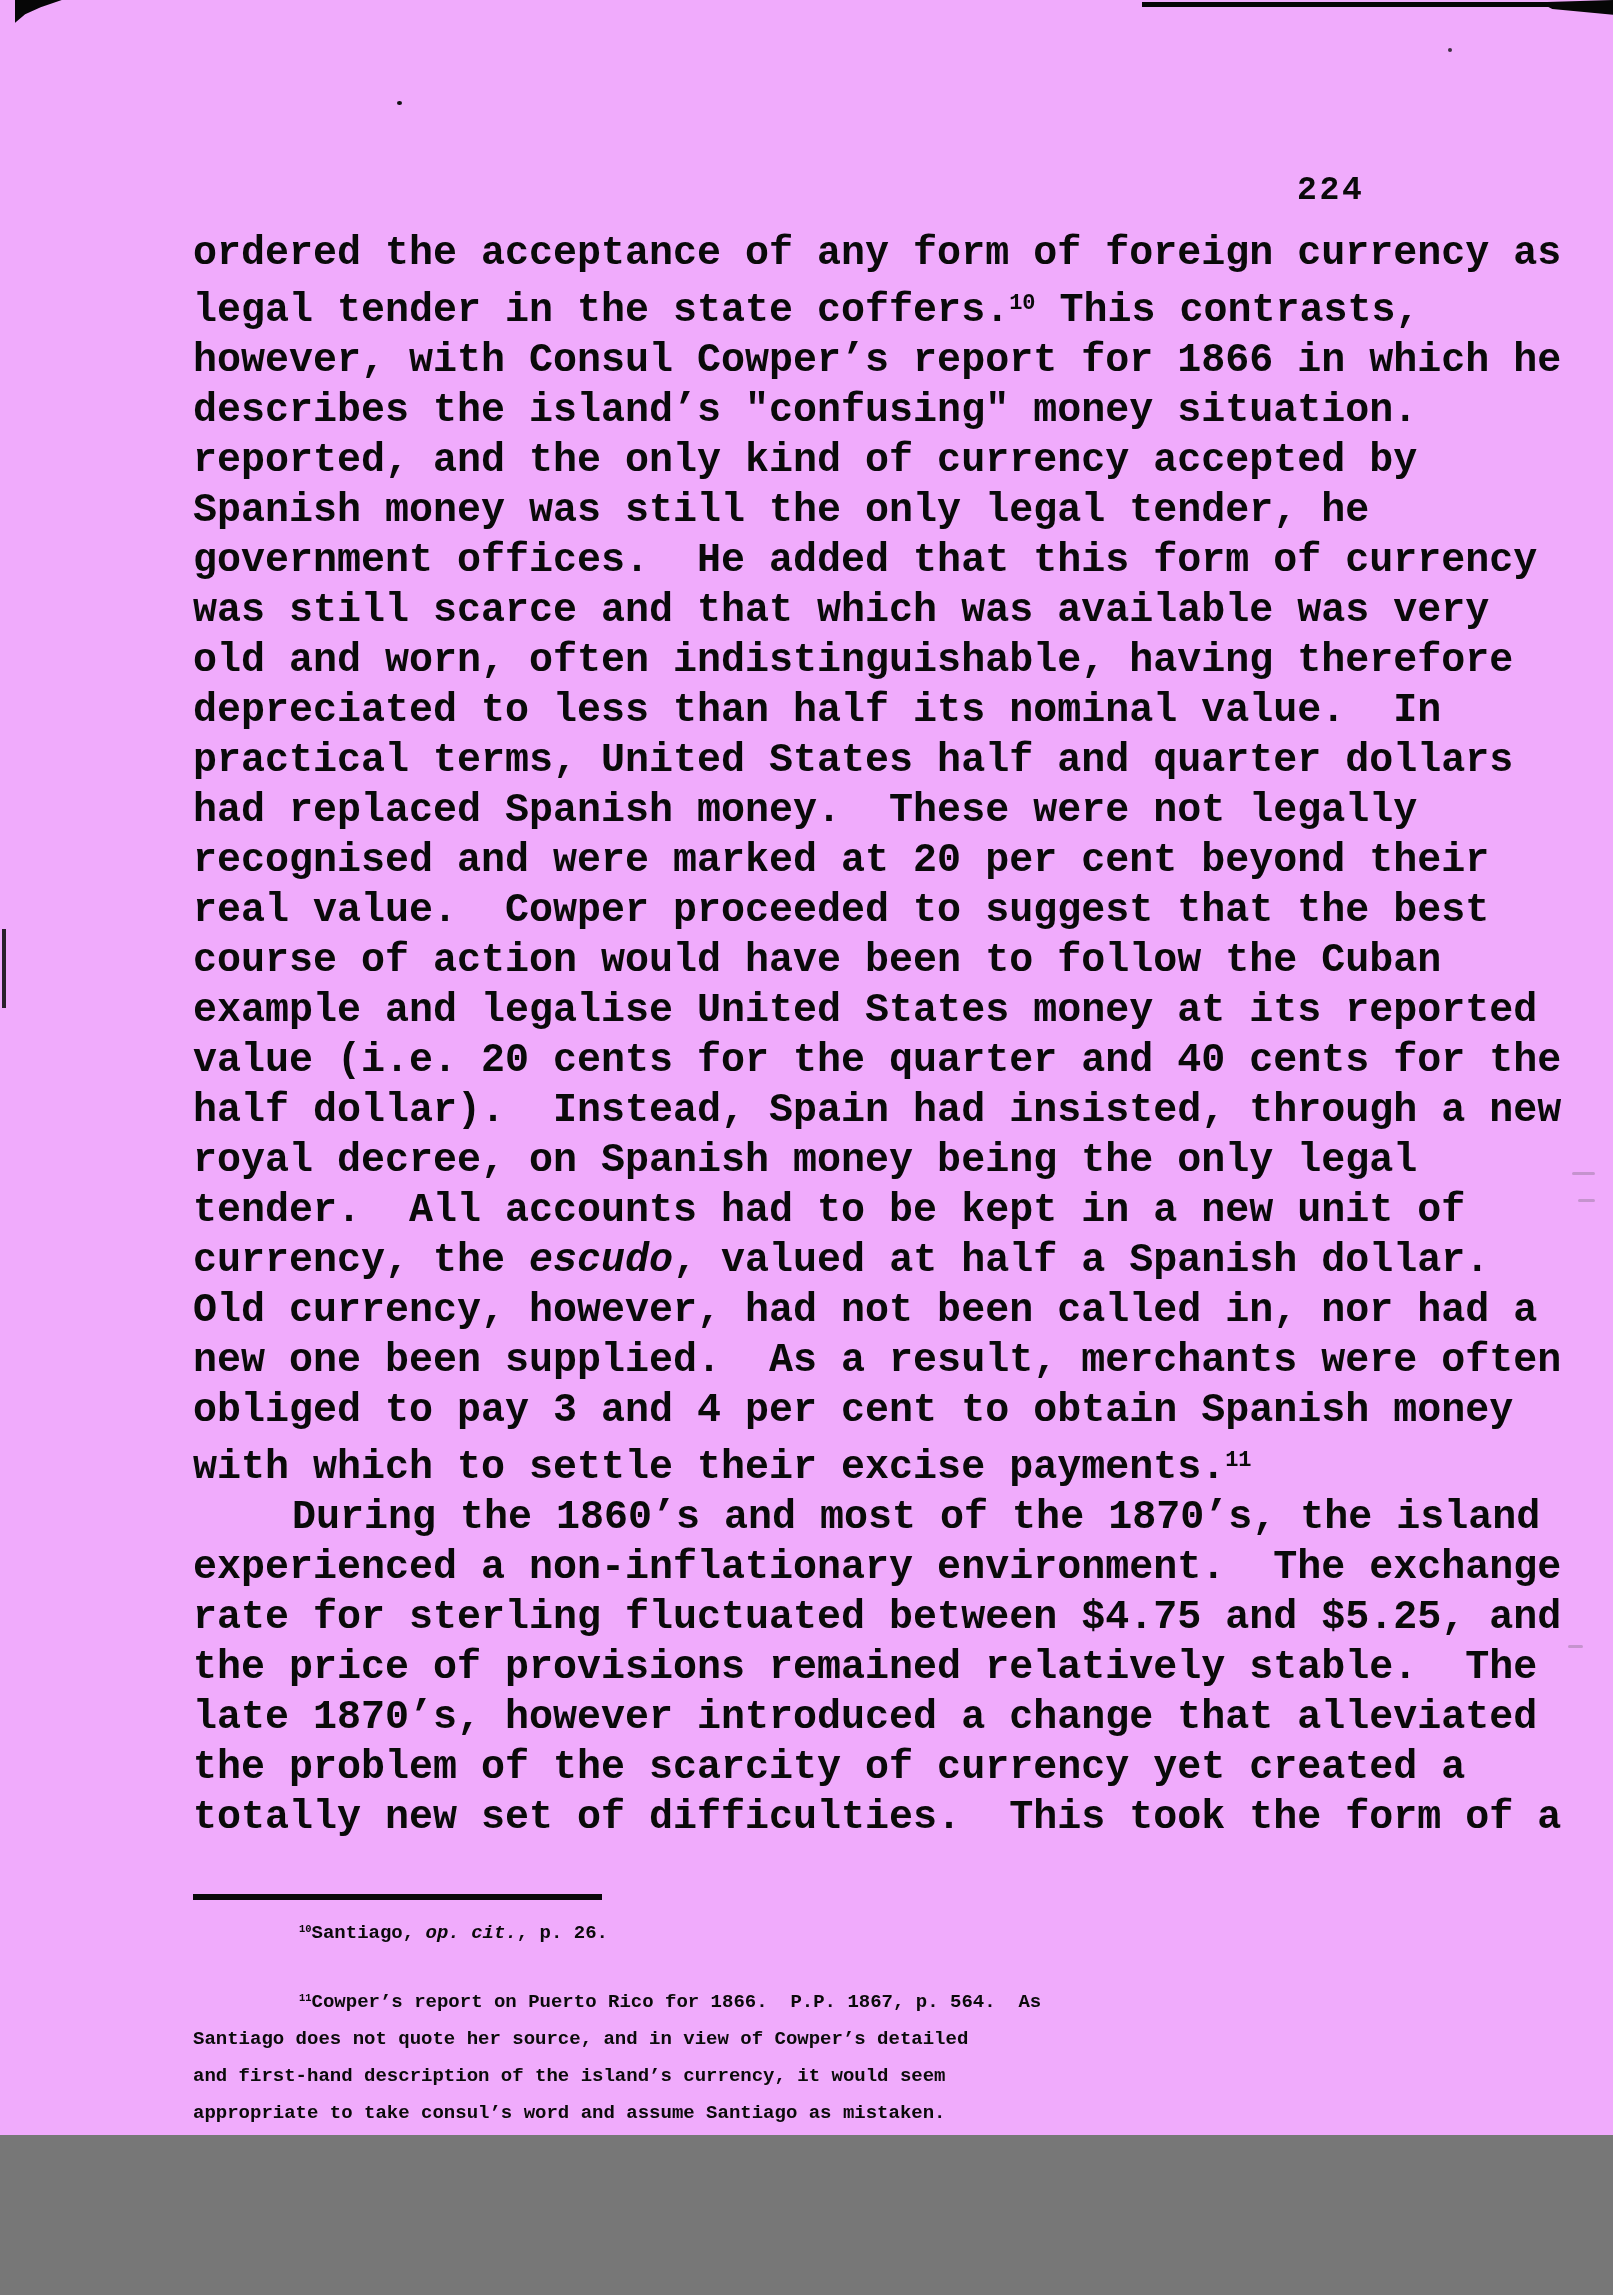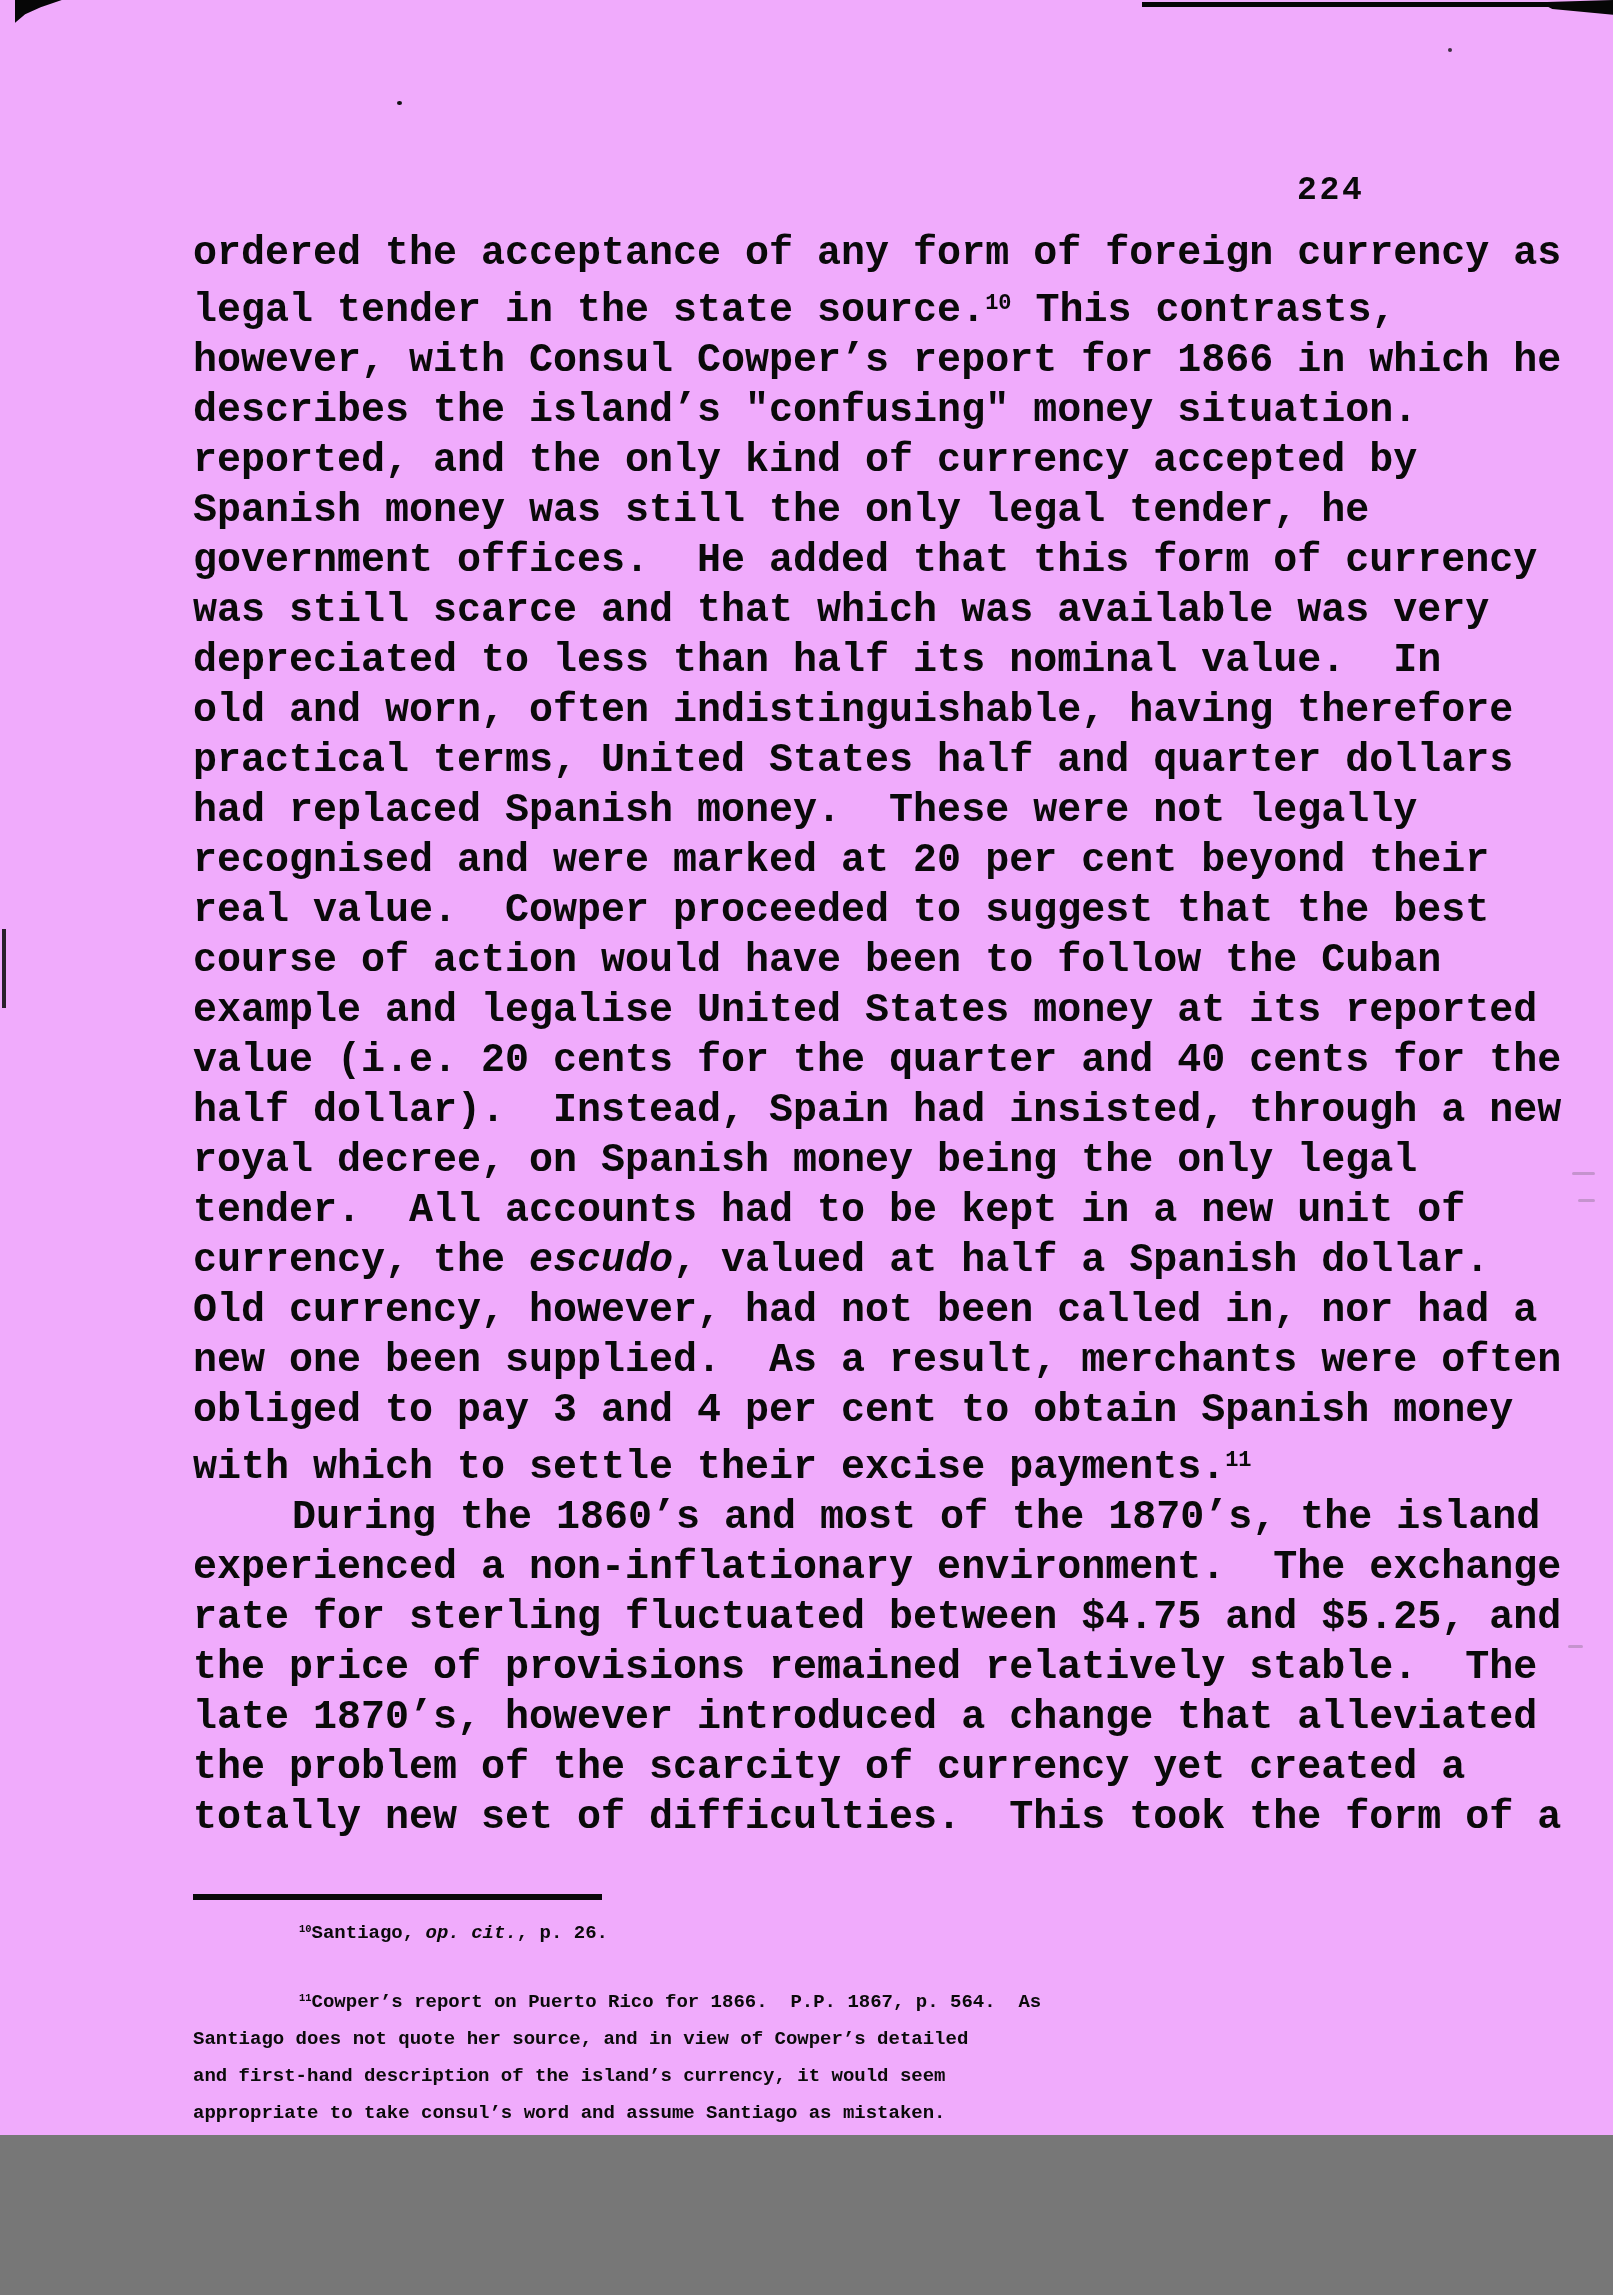--- a/index.html
+++ b/index.html
@@ -64,29 +64,29 @@
   <div class="speck s2"></div>
   <div class="speck s3"></div>
   <div class="smudge m1"></div>
   <div class="smudge m2"></div>
   <div class="smudge m3"></div>
 
   <div class="page-number">224</div>
 
   <div class="textblock body-text">
       <div class="tline"><span>ordered the acceptance of any form of foreign currency as</span></div>
-      <div class="tline"><span>legal tender in the state source.</span><span class="sup">10</span><span> This contrasts,</span></div>
+      <div class="tline"><span>legal tender in the state coffers.</span><span class="sup">10</span><span> This contrasts,</span></div>
       <div class="tline"><span>however, with Consul Cowper’s report for 1866 in which he</span></div>
       <div class="tline"><span>describes the island’s "confusing" money situation.</span></div>
       <div class="tline"><span>reported, and the only kind of currency accepted by</span></div>
       <div class="tline"><span>Spanish money was still the only legal tender, he</span></div>
       <div class="tline"><span>government offices.  He added that this form of currency</span></div>
       <div class="tline"><span>was still scarce and that which was available was very</span></div>
+      <div class="tline"><span>old and worn, often indistinguishable, having therefore</span></div>
       <div class="tline"><span>depreciated to less than half its nominal value.  In</span></div>
-      <div class="tline"><span>old and worn, often indistinguishable, having therefore</span></div>
       <div class="tline"><span>practical terms, United States half and quarter dollars</span></div>
       <div class="tline"><span>had replaced Spanish money.  These were not legally</span></div>
       <div class="tline"><span>recognised and were marked at 20 per cent beyond their</span></div>
       <div class="tline"><span>real value.  Cowper proceeded to suggest that the best</span></div>
       <div class="tline"><span>course of action would have been to follow the Cuban</span></div>
       <div class="tline"><span>example and legalise United States money at its reported</span></div>
       <div class="tline"><span>value (i.e. 20 cents for the quarter and 40 cents for the</span></div>
       <div class="tline"><span>half dollar).  Instead, Spain had insisted, through a new</span></div>
       <div class="tline"><span>royal decree, on Spanish money being the only legal</span></div>
       <div class="tline"><span>tender.  All accounts had to be kept in a new unit of</span></div>

